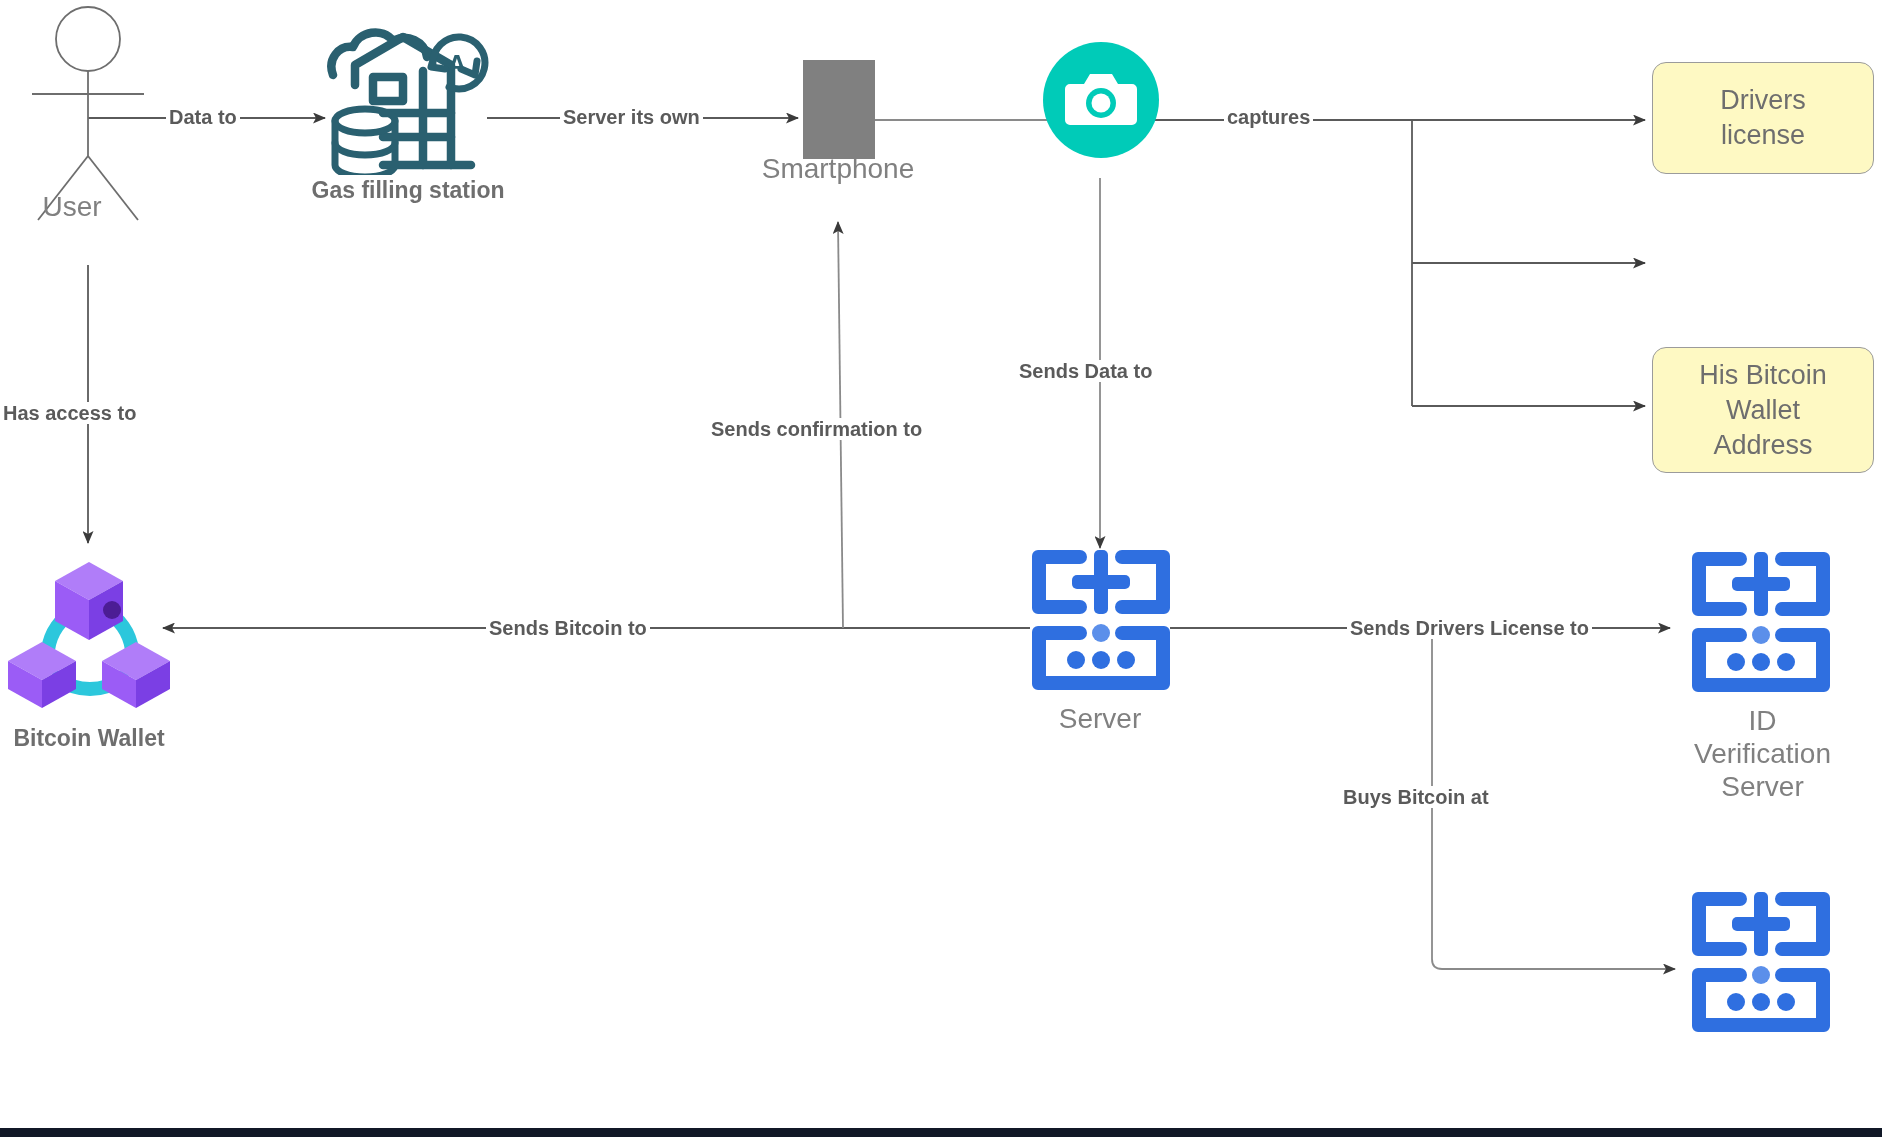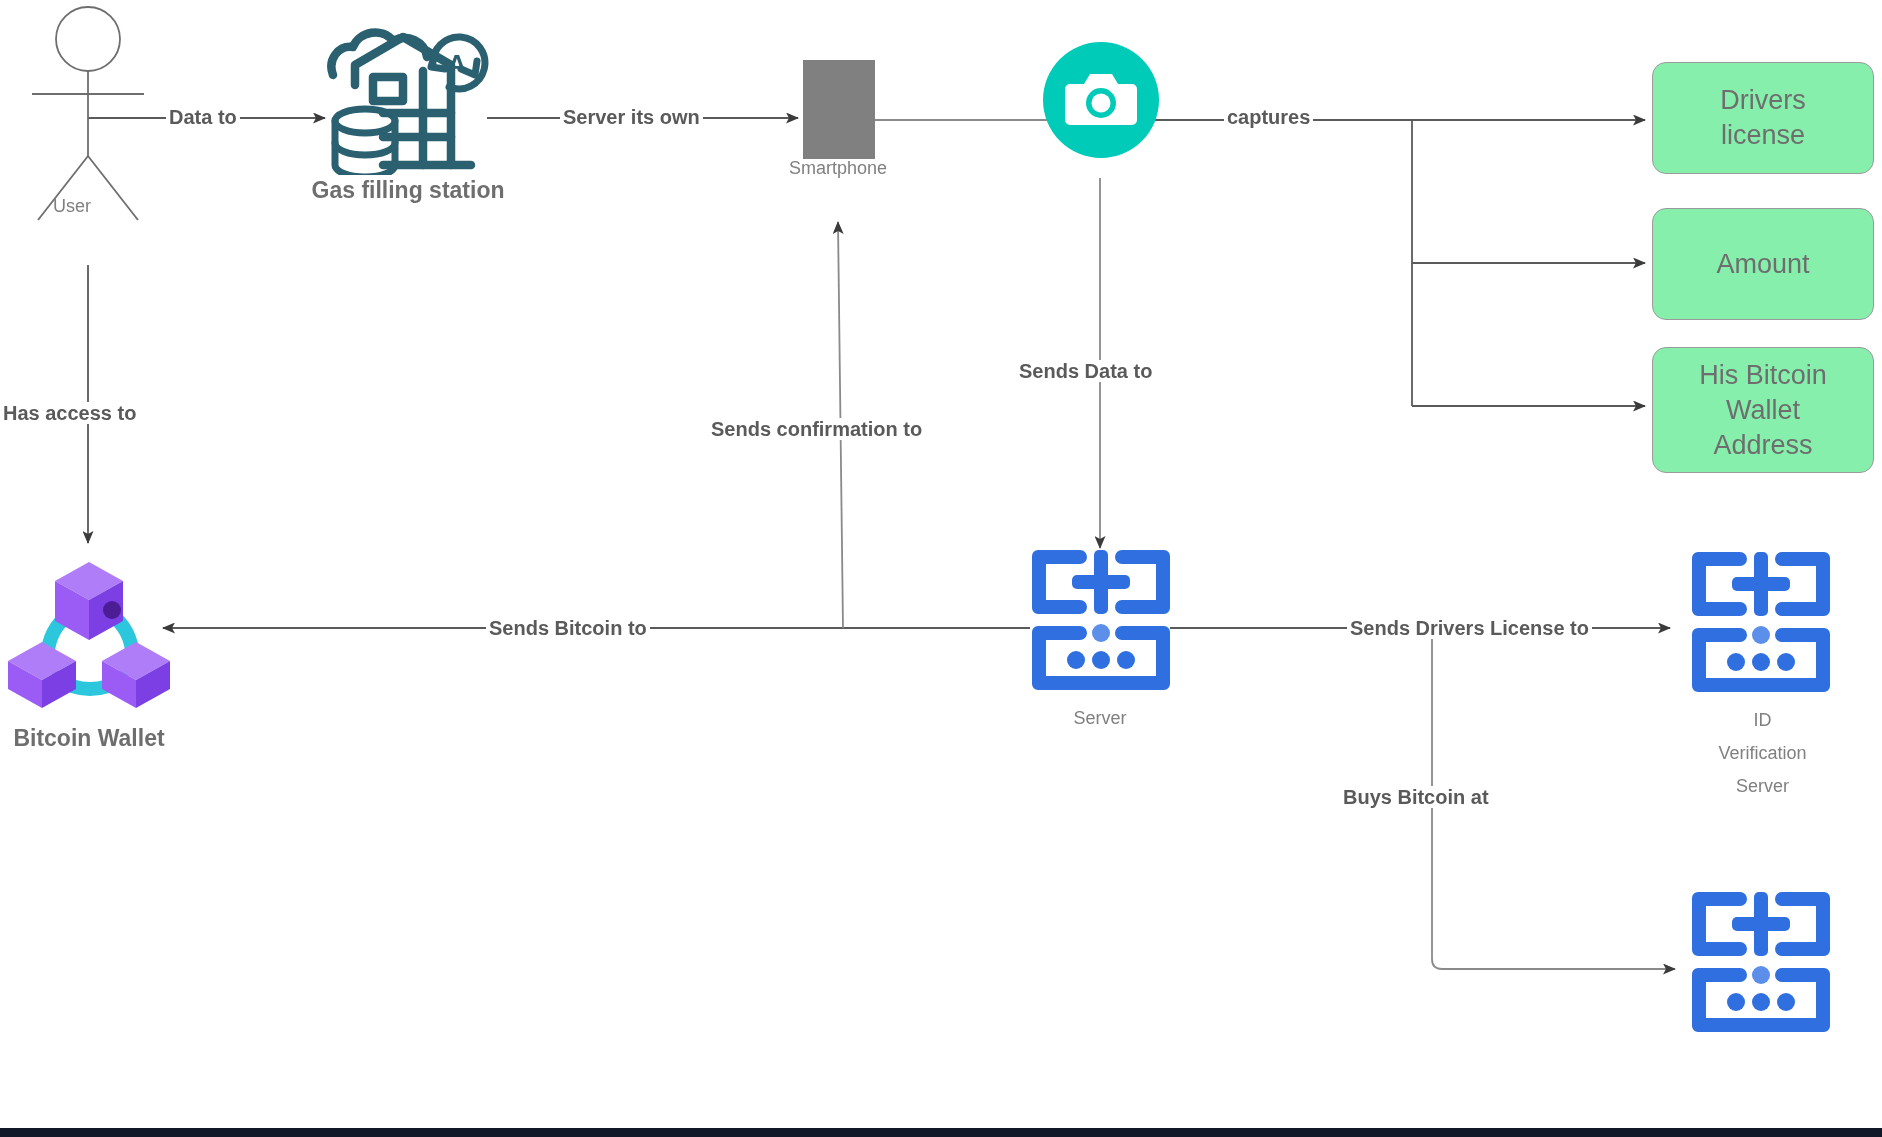--- a/index.html
+++ b/index.html
@@ -18,21 +18,21 @@
   svg.layer {
     position: absolute;
     top: 0; left: 0;
     width: 1882px;
     height: 1137px;
   }
   .node-label {
     position: absolute;
     color: #808080;
     font-family: "Liberation Sans", sans-serif;
-    font-size: 18px;
+    font-size: 28px;
     line-height: 33px;
     text-align: center;
     white-space: pre-line;
     pointer-events: none;
   }
   .node-label.small {
     font-size: 23px;
     line-height: 25px;
     font-weight: bold;
     color: #6e6e6e;
@@ -45,21 +45,21 @@
     font-weight: bold;
     white-space: nowrap;
     background: #ffffff;
     padding: 0 3px;
     line-height: 22px;
   }
   .rbox {
     position: absolute;
     border: 1.6px solid #9b9b9b;
     border-radius: 14px;
-    background: #86efac;
+    background: #fef9c3;
     color: #6e6e6e;
     font-size: 27px;
     line-height: 35px;
     display: flex;
     align-items: center;
     justify-content: center;
     text-align: center;
     white-space: pre-line;
     box-sizing: border-box;
   }
@@ -184,21 +184,20 @@
   <div class="camera-circle" style="left:1043px; top:42px; width:116px; height:116px;">
     <svg width="74" height="60" viewBox="0 0 74 60">
       <path d="M6,14 L20,14 L26,4 L48,4 L54,14 L68,14 A5,5 0 0,1 73,19 L73,50 A5,5 0 0,1 68,55 L6,55 A5,5 0 0,1 1,50 L1,19 A5,5 0 0,1 6,14 Z" fill="#ffffff"></path>
       <circle cx="37" cy="33" r="15" fill="#00CBB8"></circle>
       <circle cx="37" cy="33" r="9.5" fill="#ffffff"></circle>
     </svg>
   </div>
 
   <div class="rbox" style="left:1652px; top:62px; width:222px; height:112px;">Drivers
 license</div>
-  <div class="rbox" style="left:1652px; top:208px; width:222px; height:112px;">Amount</div>
   <div class="rbox" style="left:1652px; top:347px; width:222px; height:126px;text-align:center;">His Bitcoin
 Wallet
 Address</div>
 
   <div class="icon-box" style="left:4px; top:548px; width:170px; height:164px;">
     <svg width="170" height="164" viewBox="0 0 170 164">
       <g fill="none" stroke="#2CC7DC" stroke-width="14" stroke-linecap="round">
         <path d="M44,102 A52,52 0 0,1 72,62"></path>
         <path d="M100,62 A52,52 0 0,1 128,102"></path>
         <path d="M54,130 A52,52 0 0,0 118,130"></path>

